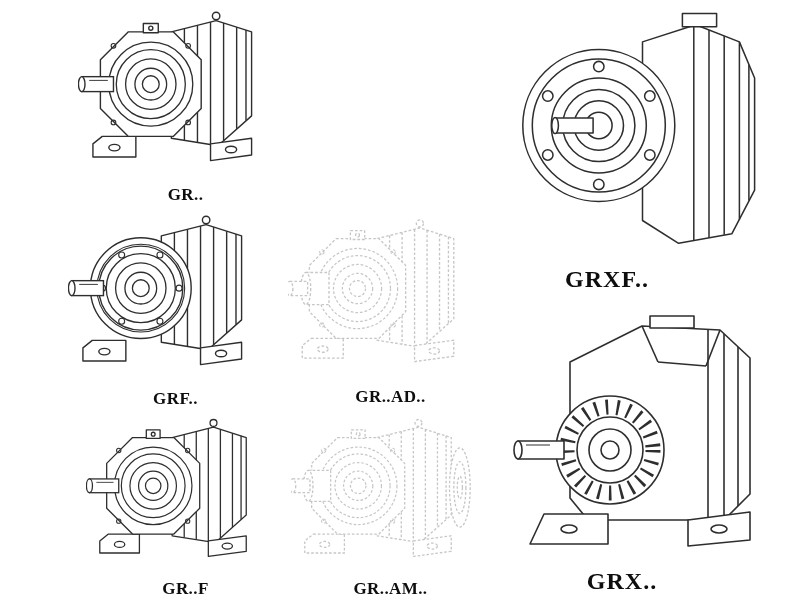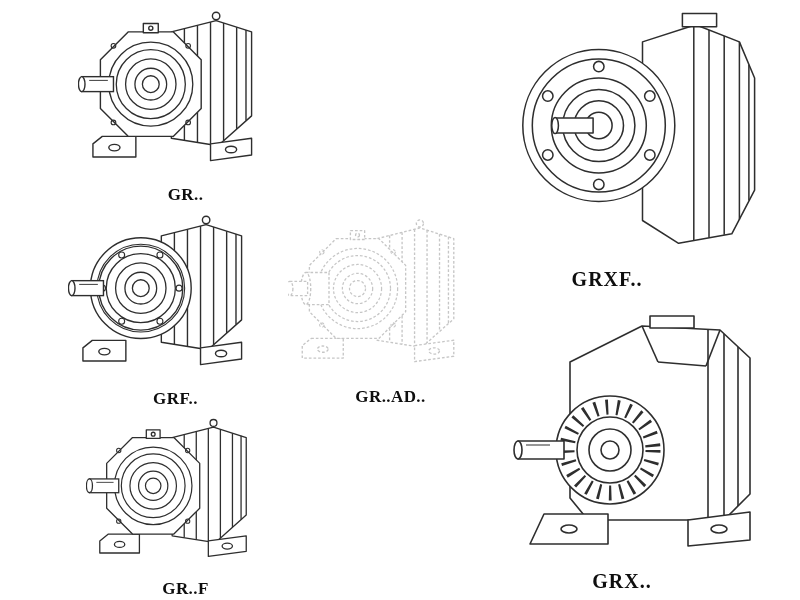--- a/index.html
+++ b/index.html
@@ -17,21 +17,21 @@
     display:block; height:calc(100% - 22px); width:auto;
     max-width:100%; max-height:calc(100% - 22px);
     color:#2e2e2e;
   }
   .figure.faint svg.drawing { color:#c6c6c6; stroke-dasharray:3 2.2; }
   .caption {
     height:22px; line-height:22px; text-align:center;
     font-weight:bold; font-size:17px; letter-spacing:0.4px; color:#0e0e0e;
     white-space:nowrap;
   }
-  .caption.big { font-size:20px; letter-spacing:1px; }
+  .caption.big { font-size:24px; letter-spacing:1px; }
   .shift-35 { transform:translateX(-35px); }
   .shift-20 { transform:translateX(-20px); }
 </style>
 </head>
 <body>
 
 <svg width="0" height="0" style="position:absolute" aria-hidden="true">
 <defs>
   <g id="p-body" stroke="currentColor" fill="#ffffff" stroke-width="1.5" stroke-linejoin="round">
     <polygon points="100,32 148,20 186,32 186,122 150,154 100,146"></polygon>
@@ -211,20 +211,31 @@
     <svg class="drawing" viewBox="0 0 230 195">
       <use href="#p-body"></use>
       <use href="#p-feet"></use>
       <use href="#p-plate"></use>
       <use href="#p-rings"></use>
       <use href="#p-shaft"></use>
     </svg>
     <div class="caption">GR..F</div>
   </div>
 
+  <div class="figure faint" style="left:288px;top:410px;width:205px;height:190px">
+    <svg class="drawing" viewBox="0 0 230 195">
+      <use href="#p-body"></use>
+      <use href="#p-sideflange"></use>
+      <use href="#p-feet"></use>
+      <use href="#p-plate"></use>
+      <use href="#p-rings"></use>
+      <use href="#p-adapter"></use>
+    </svg>
+    <div class="caption">GR..AM..</div>
+  </div>
 
   <div class="figure" style="left:492px;top:296px;width:300px;height:296px">
     <svg class="drawing" viewBox="0 0 300 270">
       <use href="#p-grx"></use>
     </svg>
     <div class="caption big shift-20">GRX..</div>
   </div>
 
 </div>
 

